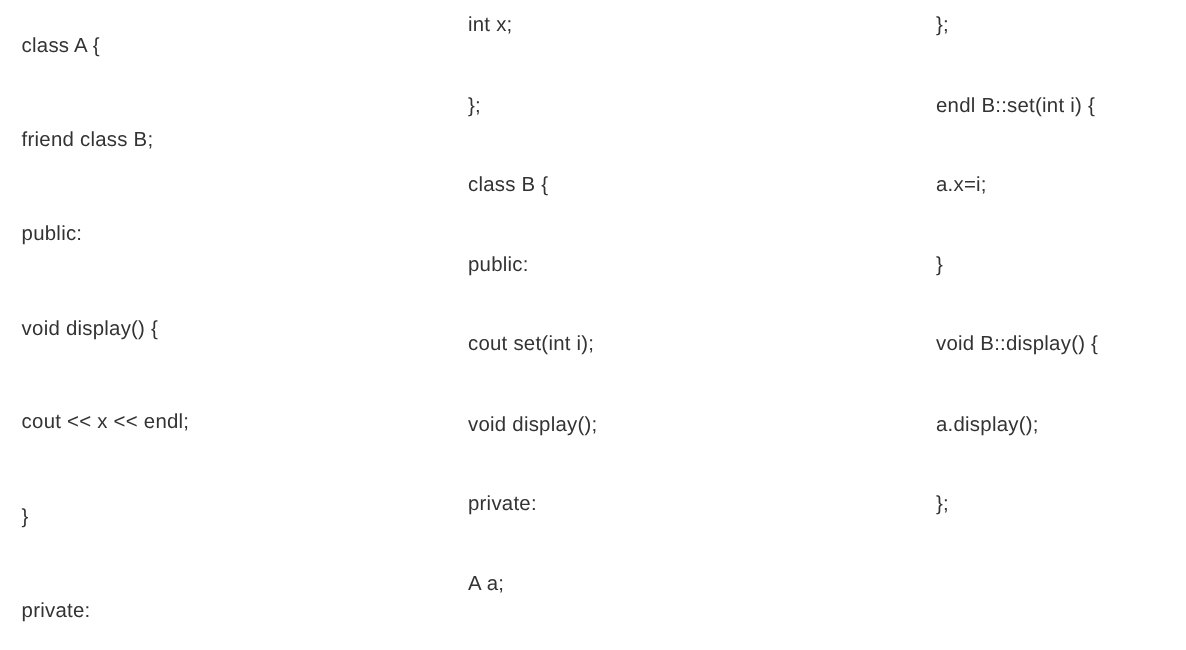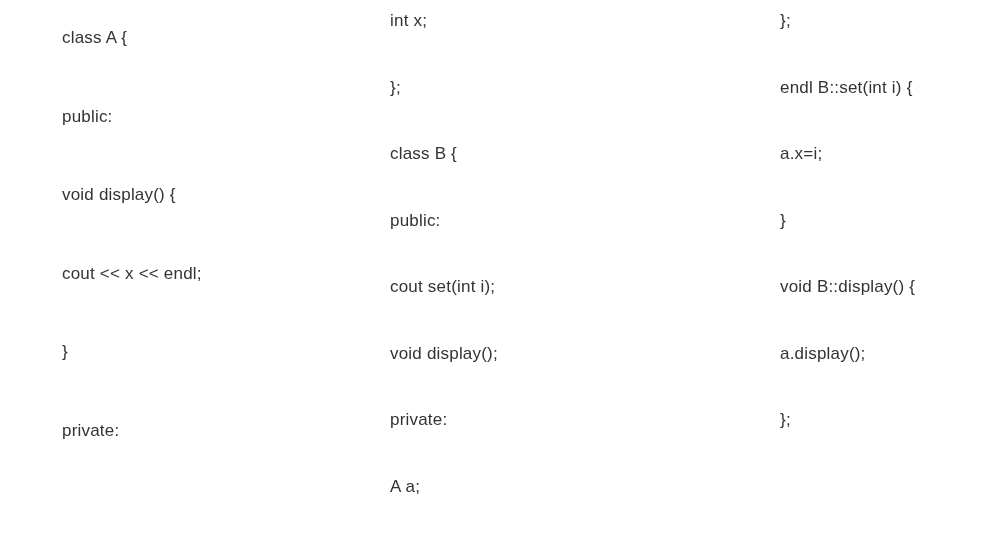--- a/index.html
+++ b/index.html
@@ -41,21 +41,20 @@
     }
     .code-line {
       line-height: 1.5;
       color: #333;
       white-space: pre;
       letter-spacing: 0.2px;
     }
     .col1 .code-line {
       margin-top: 17px;
       margin-bottom: 36px;
-      margin-left: 44px;
     }
     .col2 .code-line {
       margin-top: 0px;
       margin-bottom: 41px;
     }
     .col3 .code-line {
       margin-top: 0px;
       margin-bottom: 41px;
     }
     .col2 .code-line:first-child {
@@ -64,20 +63,21 @@
     .col3 .code-line:first-child {
       margin-top: 0px;
     }
   </style>
 </head>
 <body>
 
 <div class="code-container">
   <div class="column col1">
     <div class="code-line">class A {</div>
+    <div class="code-line">friend class B;</div>
     <div class="code-line">public:</div>
     <div class="code-line">void display() {</div>
     <div class="code-line">cout &lt;&lt; x &lt;&lt; endl;</div>
     <div class="code-line">}</div>
     <div class="code-line">private:</div>
   </div>
   <div class="column col2">
     <div class="code-line">int x;</div>
     <div class="code-line">};</div>
     <div class="code-line">class B {</div>

